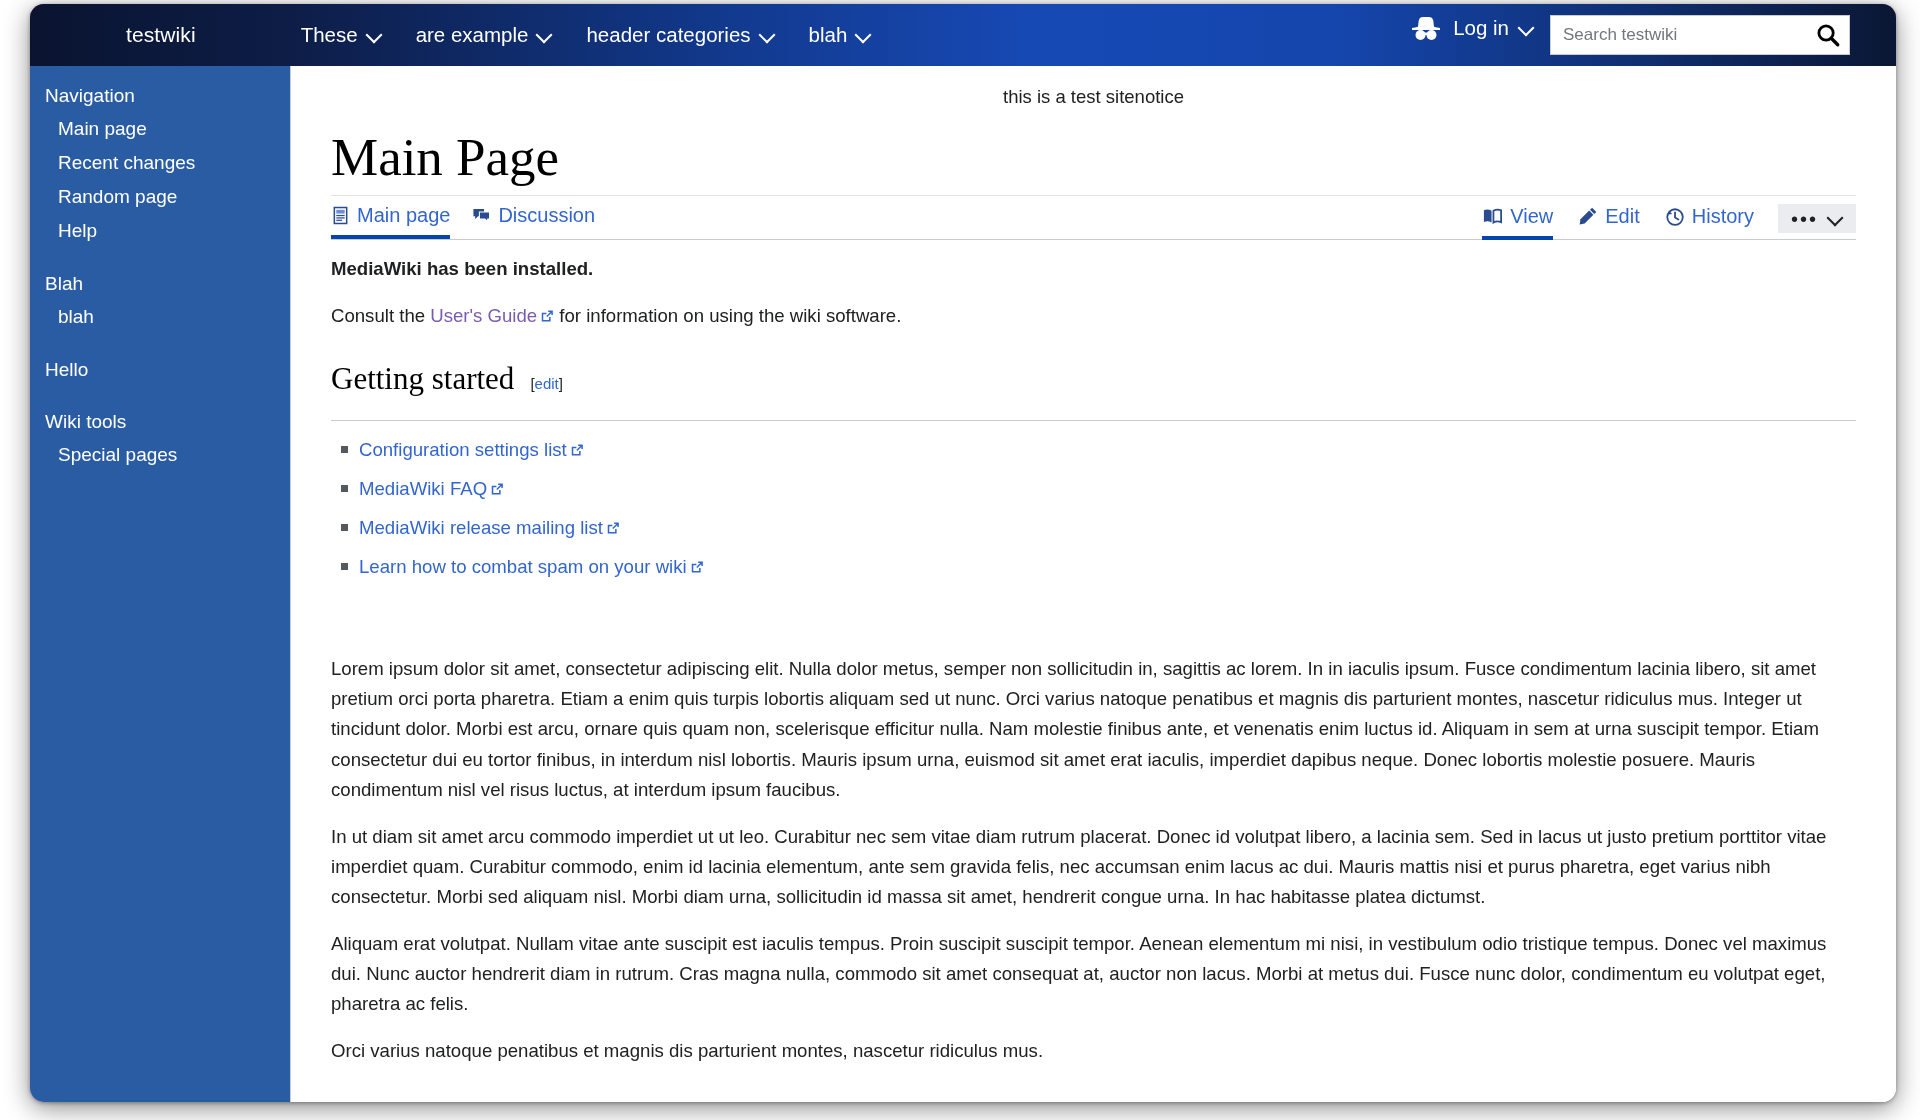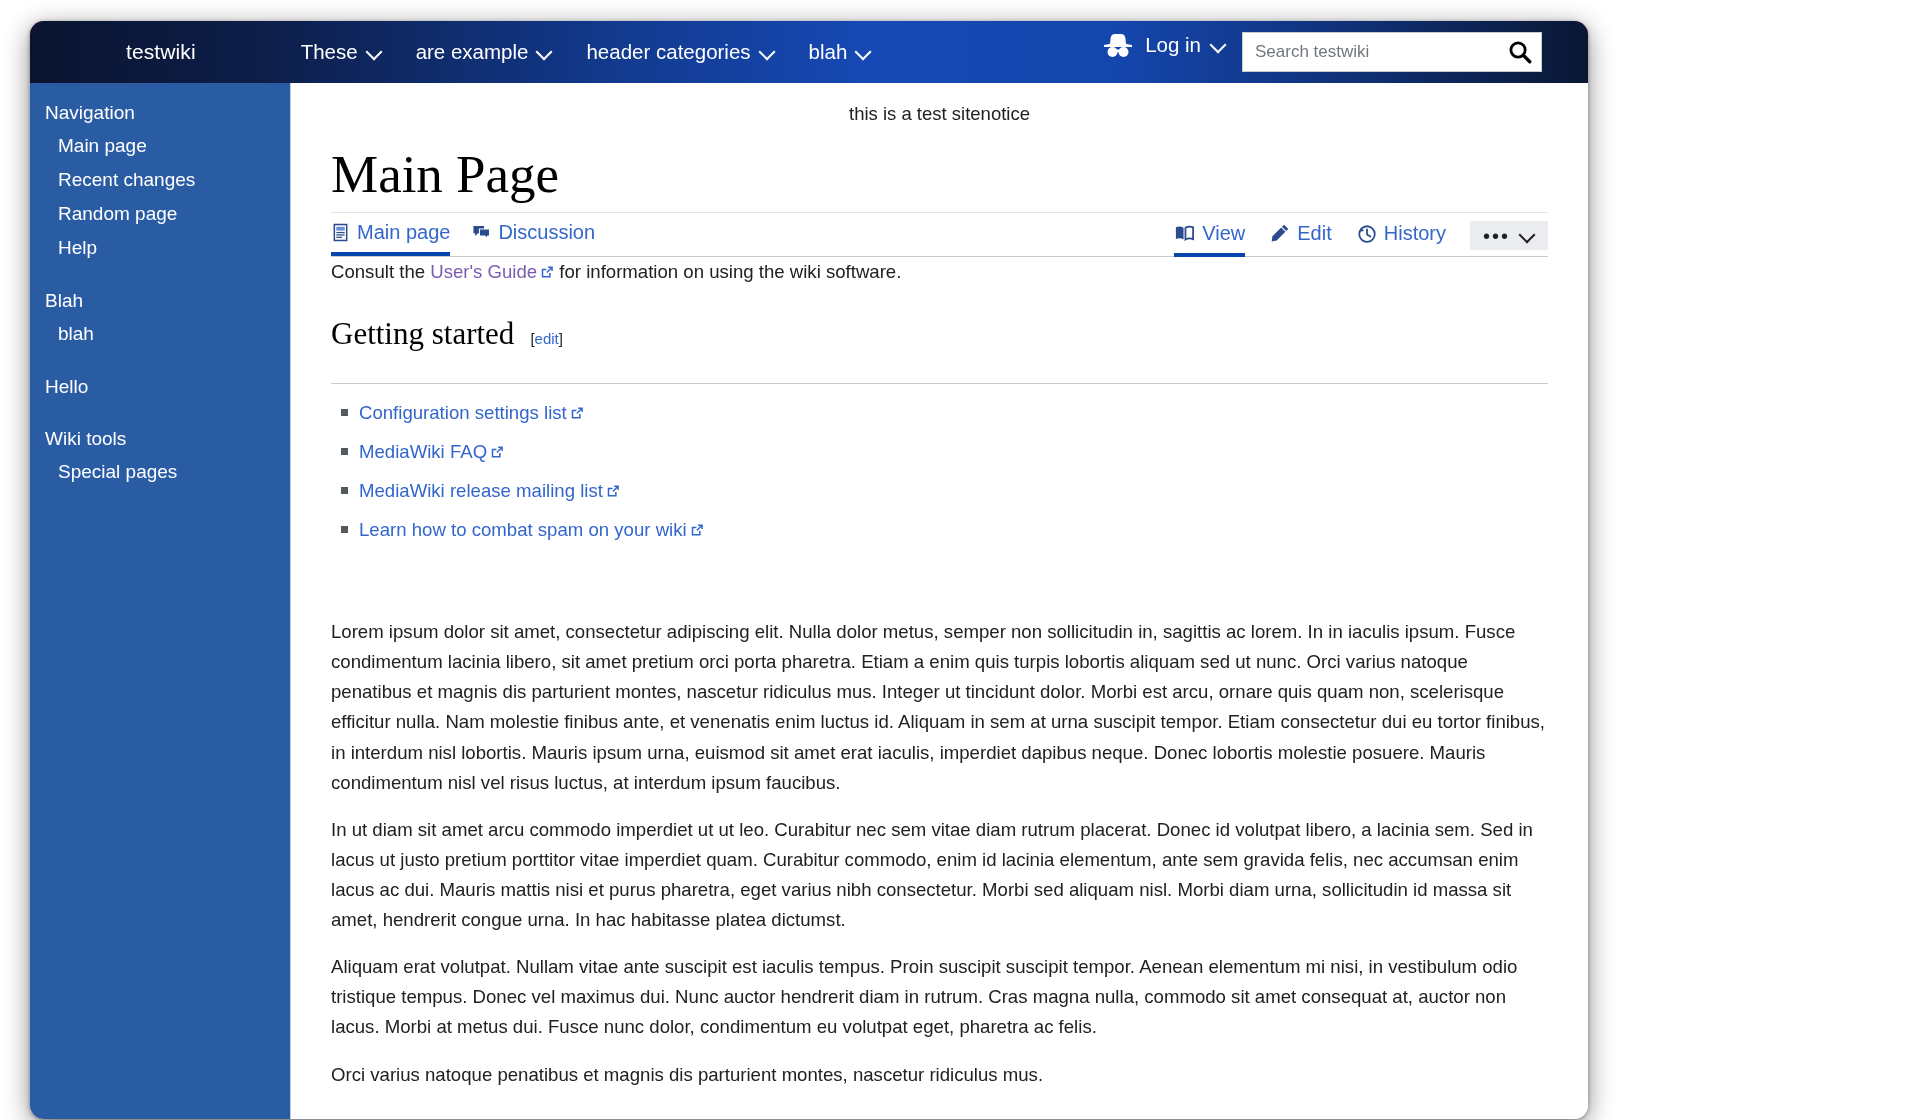--- a/index.html
+++ b/index.html
@@ -10,22 +10,22 @@
     width: 1920px;
     height: 1120px;
     overflow: hidden;
     font-family: "Liberation Sans", sans-serif;
   }
 
   
   #page-frame {
     position: absolute;
     left: 30px;
-    top: 21px;
-    width: 1558px;
+    top: 4px;
+    width: 1866px;
     height: 1098px;
     border-radius: 14px;
     overflow: hidden;
     background: #ec4899;
     box-shadow: 0 6px 26px rgba(0,0,0,0.45), 0 1px 4px rgba(0,0,0,0.35);
   }
 
   
   #masthead {
     position: relative;
@@ -253,21 +253,21 @@
   a.vlink { color: #795cb2; text-decoration: none; cursor: pointer; }
   .ext-ico { display: inline-block; width: 14px; height: 14px; margin-left: 3px; vertical-align: -1px; }
 
   h2.section {
     font-family: "Liberation Serif", serif;
     font-size: 31px;
     font-weight: normal;
     color: #000;
     border-bottom: 1px solid #c8ccd1;
     margin: 22px 0 14px 0;
-    padding-bottom: 23px;
+    padding-bottom: 16px;
     display: flex;
     align-items: baseline;
     gap: 16px;
   }
   .edit-sec {
     font-family: "Liberation Sans", sans-serif;
     font-size: 15px;
     color: #202122;
     white-space: nowrap;
   }
@@ -431,20 +431,21 @@
             <button id="more-btn">
               <span class="dots">•••</span>
               <span class="chev-dark"></span>
             </button>
           </div>
 
         </div>
 
         <div id="article">
 
+          <p class="bold-line">MediaWiki has been installed.</p>
 
           <p><span>Consult the </span><a class="vlink">User's Guide</a><svg class="ext-ico" viewBox="0 0 12 12" aria-hidden="true">
                 <path d="M1.5 3.2h4v1.3H2.8v5h5V6.8h1.3v4H1.5z" fill="#3366cc"></path>
                 <path d="M7 1.2h4v4H9.7V3.4L6.3 6.8 5.4 5.9 8.8 2.5H7z" fill="#3366cc"></path>
               </svg><span> for information on using the wiki software.</span></p>
 
           <h2 class="section">
             <span>Getting started</span>
             <span class="edit-sec"><span>[</span><a>edit</a><span>]</span></span>
           </h2>

